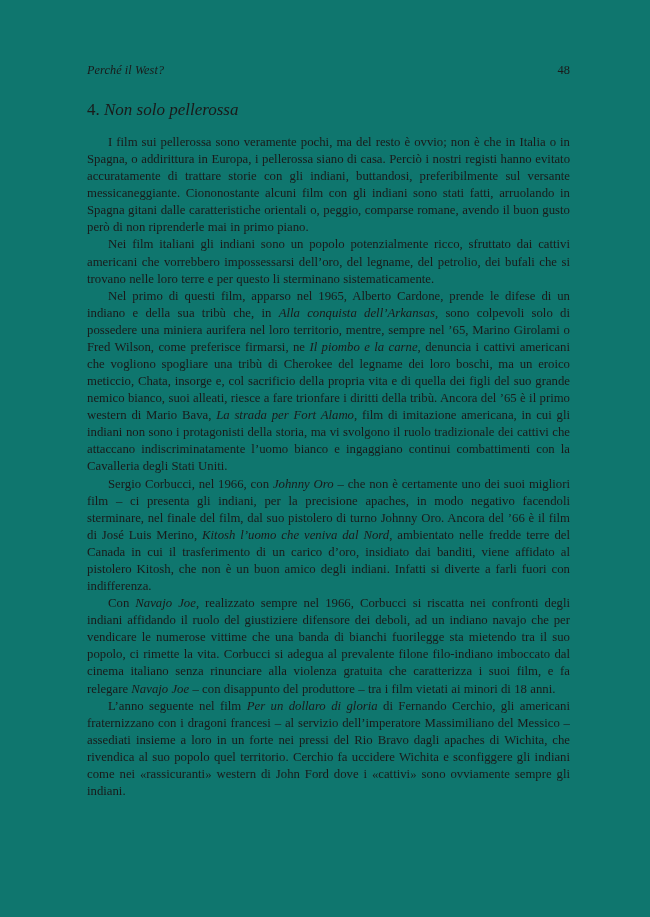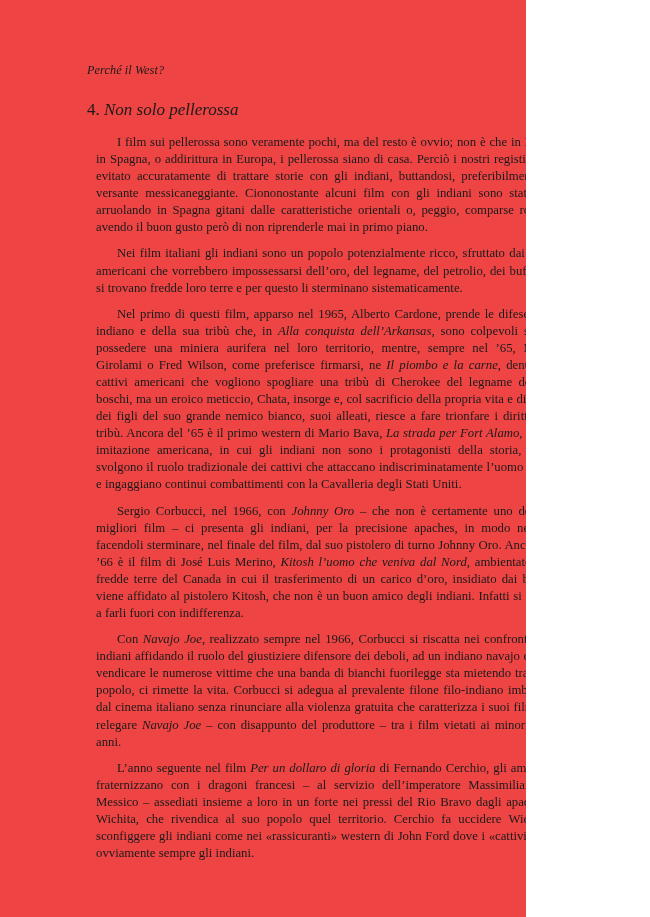--- a/index.html
+++ b/index.html
@@ -12,23 +12,23 @@
     height: 917px;
     position: relative;
     font-family: "Liberation Serif", "DejaVu Serif", serif;
     color: #1a1a1a;
     -webkit-font-smoothing: antialiased;
   }
   .page {
     position: absolute;
     left: 0;
     top: 0;
-    width: 526px;
+    width: 650px;
     height: 917px;
-    background: #ef4444;
+    background: #0f766e;
     overflow: hidden;
   }
   .content {
     position: absolute;
     left: 87px;
     top: 62px;
     width: 483px;
   }
   
   .runhead {
@@ -54,21 +54,21 @@
     line-height: 17px;
     white-space: nowrap;
   }
   .section-heading .num { font-style: normal; }
   .section-heading .ttl { font-style: italic; }
   
   .body-text {
     margin-top: 16px;
   }
   p.para {
-    margin: 9px;
+    margin: 0;
     font-size: 12.75px;
     line-height: 17.08px;
     text-align: justify;
     text-justify: inter-word;
     text-indent: 21px;
     hyphens: manual;
     word-spacing: 0.1px;
   }
   p.para i, p.para em {
   }
@@ -84,21 +84,21 @@
       <span class="runhead-folio">48</span>
     </div>
 
     <div class="section-heading">
       <span class="num">4.</span>
       <span class="ttl">Non solo pellerossa</span>
     </div>
 
     <div class="body-text">
       <p class="para">I film sui pellerossa sono veramente pochi, ma del resto è ovvio; non è che in Italia o in Spagna, o addirittura in Europa, i pellerossa siano di casa. Perciò i nostri registi hanno evitato accuratamente di trattare storie con gli indiani, buttandosi, preferibilmente sul versante messicaneggiante. Ciononostante alcuni film con gli indiani sono stati fatti, arruolando in Spagna gitani dalle caratteristiche orientali o, peggio, comparse romane, avendo il buon gusto però di non riprenderle mai in primo piano.</p>
-      <p class="para">Nei film italiani gli indiani sono un popolo potenzialmente ricco, sfruttato dai cattivi americani che vorrebbero impossessarsi dell’oro, del legname, del petrolio, dei bufali che si trovano fredde loro terre e per questo li sterminano sistematicamente.</p>
+      <p class="para">Nei film italiani gli indiani sono un popolo potenzialmente ricco, sfruttato dai cattivi americani che vorrebbero impossessarsi dell’oro, del legname, del petrolio, dei bufali che si trovano nelle loro terre e per questo li sterminano sistematicamente.</p>
       <p class="para">Nel primo di questi film, apparso nel 1965, Alberto Cardone, prende le difese di un indiano e della sua tribù che, in <i>Alla conquista dell’Arkansas</i>, sono colpevoli solo di possedere una miniera aurifera nel loro territorio, mentre, sempre nel ’65, Marino Girolami o Fred Wilson, come preferisce firmarsi, ne <i>Il piombo e la carne</i>, denuncia i cattivi americani che vogliono spogliare una tribù di Cherokee del legname dei loro boschi, ma un eroico meticcio, Chata, insorge e, col sacrificio della propria vita e di quella dei figli del suo grande nemico bianco, suoi alleati, riesce a fare trionfare i diritti della tribù. Ancora del ’65 è il primo western di Mario Bava, <i>La strada per Fort Alamo</i>, film di imitazione americana, in cui gli indiani non sono i protagonisti della storia, ma vi svolgono il ruolo tradizionale dei cattivi che attaccano indiscriminatamente l’uomo bianco e ingaggiano continui combattimenti con la Cavalleria degli Stati Uniti.</p>
       <p class="para">Sergio Corbucci, nel 1966, con <i>Johnny Oro</i> – che non è certamente uno dei suoi migliori film – ci presenta gli indiani, per la precisione apaches, in modo negativo facendoli sterminare, nel finale del film, dal suo pistolero di turno Johnny Oro. Ancora del ’66 è il film di José Luis Merino, <i>Kitosh l’uomo che veniva dal Nord</i>, ambientato nelle fredde terre del Canada in cui il trasferimento di un carico d’oro, insidiato dai banditi, viene affidato al pistolero Kitosh, che non è un buon amico degli indiani. Infatti si diverte a farli fuori con indifferenza.</p>
       <p class="para">Con <i>Navajo Joe</i>, realizzato sempre nel 1966, Corbucci si riscatta nei confronti degli indiani affidando il ruolo del giustiziere difensore dei deboli, ad un indiano navajo che per vendicare le numerose vittime che una banda di bianchi fuorilegge sta mietendo tra il suo popolo, ci rimette la vita. Corbucci si adegua al prevalente filone filo-indiano imboccato dal cinema italiano senza rinunciare alla violenza gratuita che caratterizza i suoi film, e fa relegare <i>Navajo Joe</i> – con disappunto del produttore – tra i film vietati ai minori di 18 anni.</p>
       <p class="para">L’anno seguente nel film <i>Per un dollaro di gloria</i> di Fernando Cerchio, gli americani fraternizzano con i dragoni francesi – al servizio dell’imperatore Massimiliano del Messico – assediati insieme a loro in un forte nei pressi del Rio Bravo dagli apaches di Wichita, che rivendica al suo popolo quel territorio. Cerchio fa uccidere Wichita e sconfiggere gli indiani come nei «rassicuranti» western di John Ford dove i «cattivi» sono ovviamente sempre gli indiani.</p>
     </div>
 
   </div>
 </div>
 
 </body></html>

